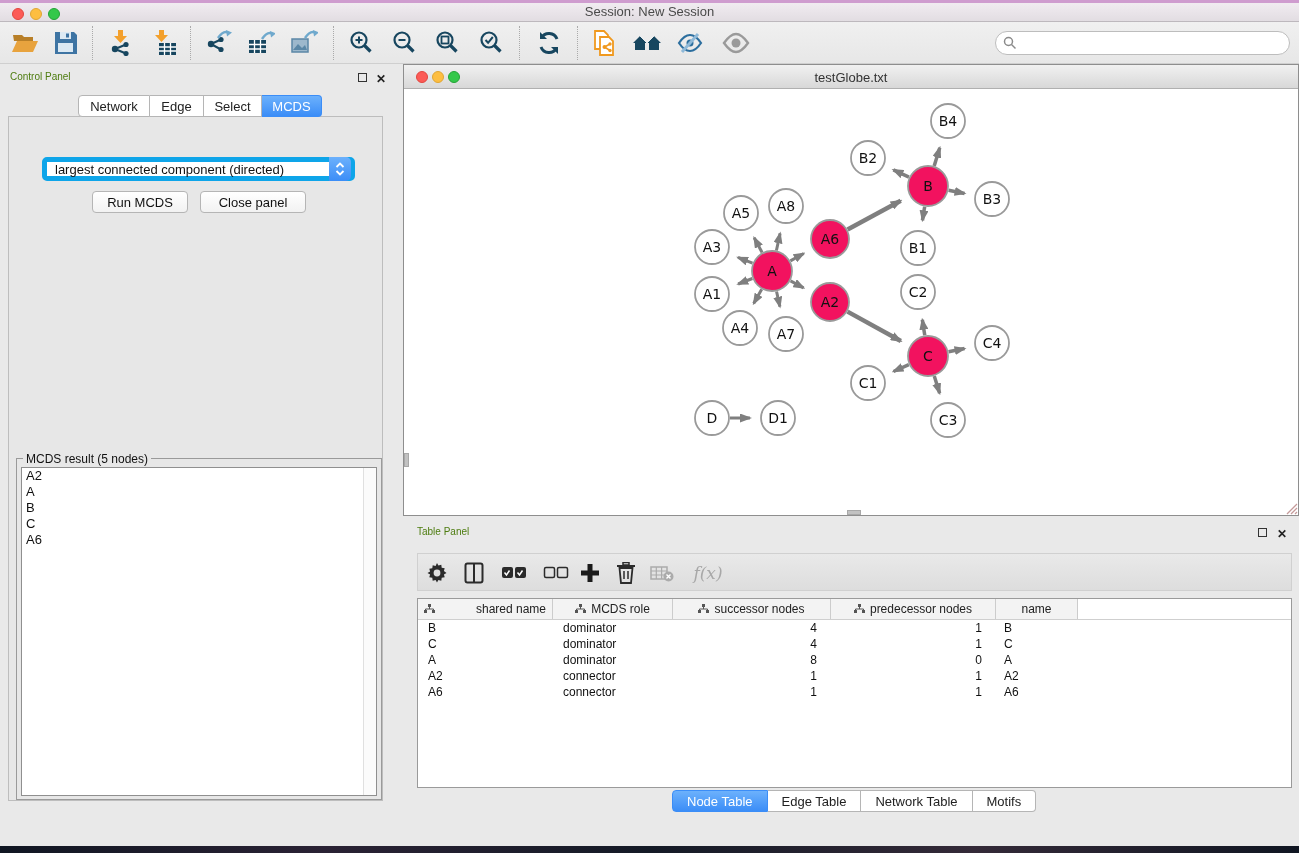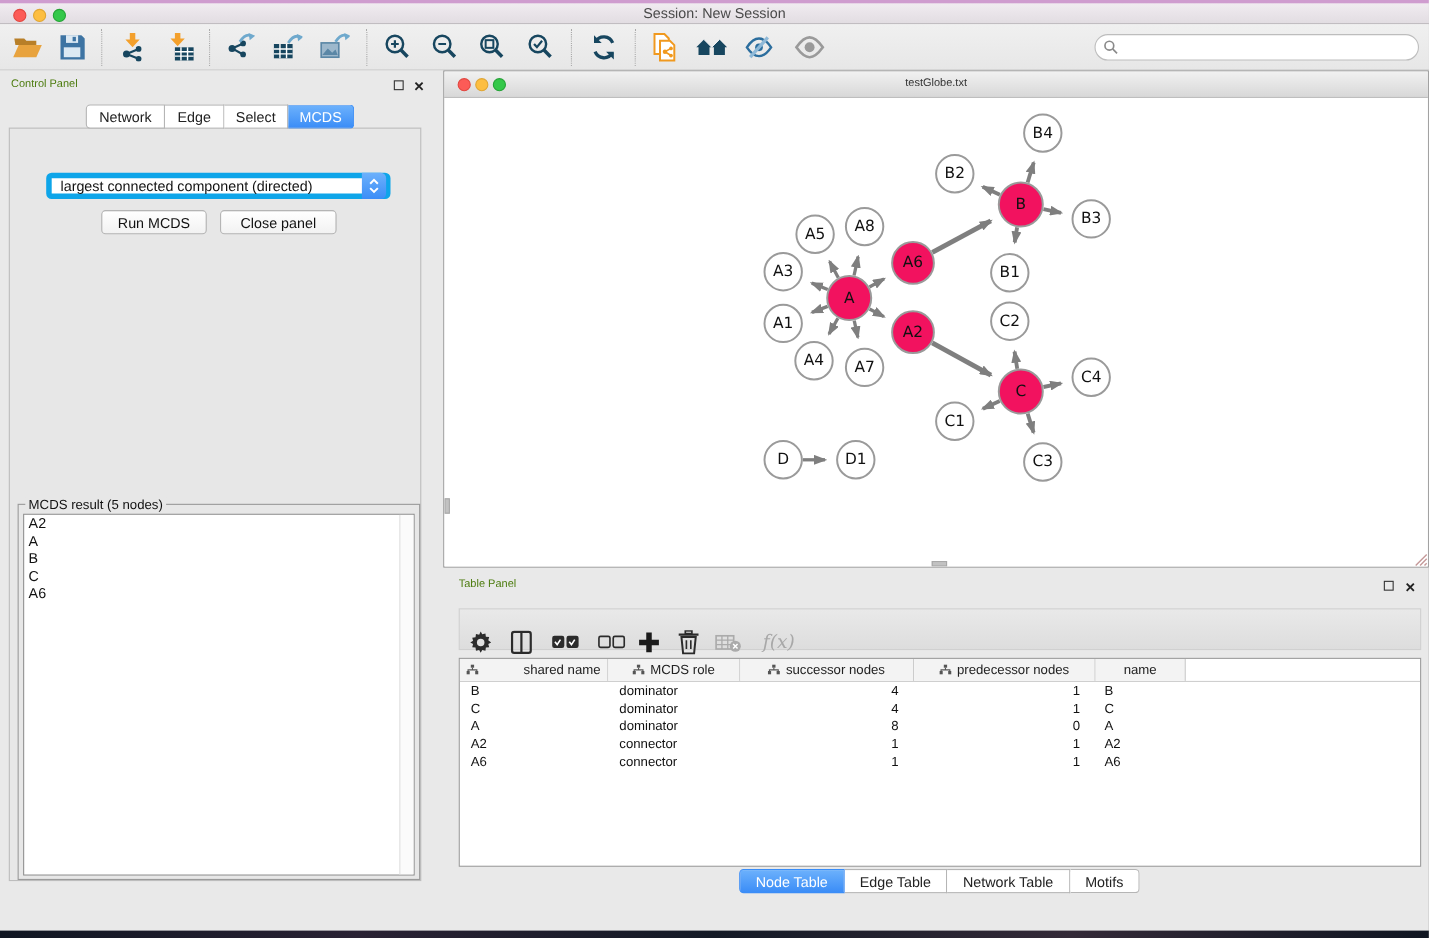--- a/index.html
+++ b/index.html
@@ -50,29 +50,29 @@
   .result-group { position:absolute; left:16px; top:458px; width:366px; height:342px; border:1px solid #9a9a9a; }
   .result-legend { position:absolute; left:6px; top:-7px; background:#e7e7e7; padding:0 3px; font-size:12px; color:#111; }
   .result-list { position:absolute; left:4px; top:8px; width:356px; height:329px; background:#fff; border:1px solid #8f8f8f; overflow:hidden; }
   .result-item { font-size:13px; color:#111; padding:0 0 0 4px; line-height:16px; }
   .result-scroll { position:absolute; right:0; top:0; width:13px; height:100%; background:#fbfbfb; border-left:1px solid #e0e0e0; }
 
   
   .net-window { position:absolute; left:403px; top:64px; width:896px; height:452px; background:#fff; border:1px solid #8e8e8e; }
   .net-titlebar { position:absolute; left:0; top:0; width:100%; height:24px; background:linear-gradient(#f1f1f1,#d8d8d8); border-bottom:1px solid #b0b0b0; }
   .net-titlebar .tl { top:6px; }
-  .net-title-text { position:absolute; width:100%; text-align:center; top:5px; font-size:10px; color:#333; }
+  .net-title-text { position:absolute; width:100%; text-align:center; top:5px; font-size:13px; color:#333; }
   .net-canvas { position:absolute; left:0; top:24px; width:894px; height:426px; background:#fff; overflow:hidden; }
   .net-grip { position:absolute; right:0; bottom:0; }
   .net-vthumb { position:absolute; left:0; top:364px; width:5px; height:14px; background:#c2c2c2; border:1px solid #a8a8a8; }
   .net-hthumb { position:absolute; left:443px; bottom:0; width:14px; height:5px; background:#c2c2c2; border:1px solid #a8a8a8; }
 
   
   .tp-toolbar { position:absolute; left:417px; top:553px; width:875px; height:38px; background:linear-gradient(#e9e9e9,#dddddd); border:1px solid #d0d0d0; }
-  .tp-icon { position:absolute; top:14px; width:32px; height:32px; display:flex; align-items:center; justify-content:center; cursor:pointer; }
+  .tp-icon { position:absolute; top:3px; width:32px; height:32px; display:flex; align-items:center; justify-content:center; cursor:pointer; }
   .fx-label { font-family:"DejaVu Serif", serif; font-style:italic; font-size:17px; color:#a8a8a8; }
   .table-box { position:absolute; left:417px; top:598px; width:875px; height:190px; background:#fff; border:1px solid #9a9a9a; overflow:hidden; }
   .thead { display:flex; height:21px; border-bottom:1px solid #cfcfcf; }
   .th { background:#f3f3f3; border-right:1px solid #cccccc; display:flex; align-items:center; justify-content:center; gap:5px;
     font-size:12px; color:#222; cursor:pointer; }
   .trow { display:flex; height:16px; }
   .td { font-size:12px; color:#111; line-height:16px; white-space:nowrap; overflow:hidden; }
   .c0 { width:135px;gap:41px; } .c1 { width:120px; } .c2 { width:158px; } .c3 { width:165px;text-align:right; } .c4 { width:82px; }
   .td.c0,.td.c1 { padding-left:10px; } .td.c2,.td.c3 { text-align:right; padding-right:14px; } .td.c4 { padding-left:8px; }
   .tp-tabs { position:absolute; left:672px; top:790px; height:30px; display:flex; z-index:2; }

